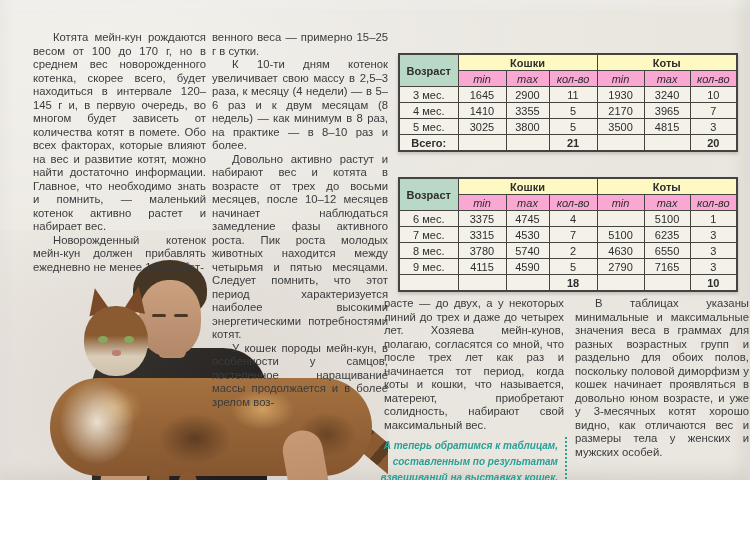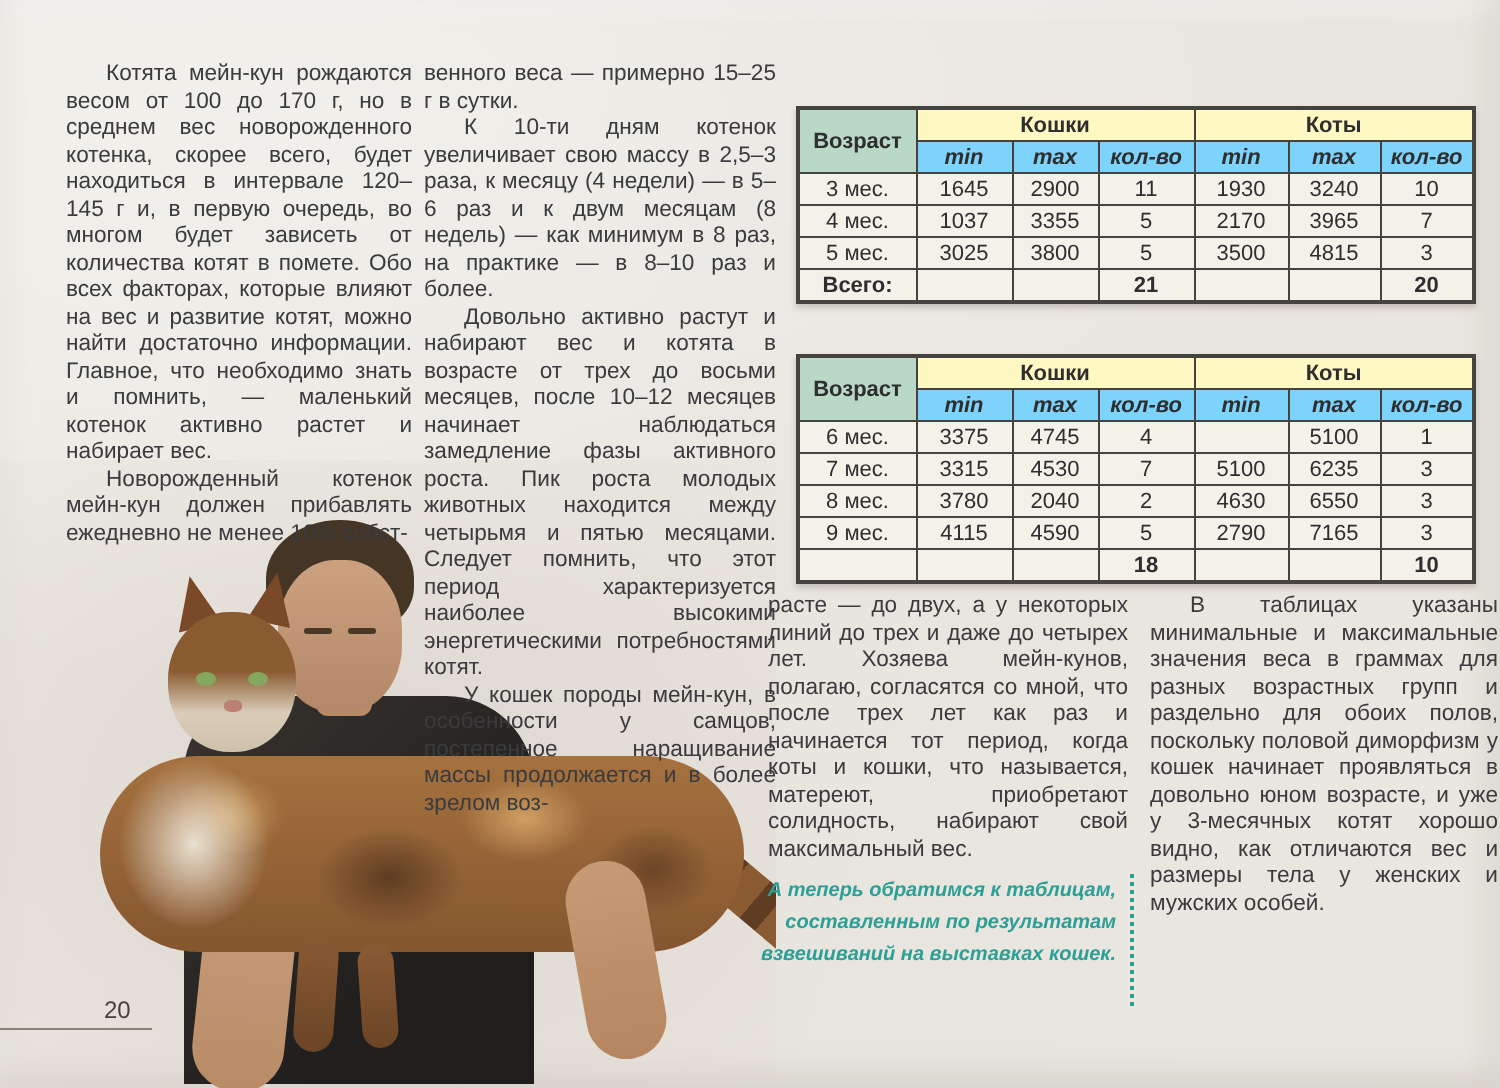--- a/index.html
+++ b/index.html
@@ -1,17 +1,17 @@
 <!DOCTYPE html>
 <html lang="ru"><head>
 <meta charset="utf-8">
 <style>
   html,body { margin:0; padding:0; }
   .page {
-    position:relative; width:750px; height:544px; overflow:hidden;
+    position:relative; width:750px; height:480px; overflow:hidden;
     background:
       radial-gradient(120% 90% at 20% 10%, rgba(255,255,255,0.35), transparent 60%),
       linear-gradient(105deg, #edeae3, #e8e5de 45%, #eae7e0);
     box-shadow: inset 0 -8px 16px rgba(110,100,90,0.10),
                 inset -8px 0 16px rgba(110,100,90,0.08),
                 inset 0 6px 10px rgba(255,255,255,0.5);
     font-family:"Liberation Sans", sans-serif;
     color:#3a3a3a;
   }
   .abs { position:absolute; }
@@ -20,21 +20,21 @@
   .bodytext p.noindent { text-indent:0; }
 
   .tcaption { font-size:12px; font-weight:bold; font-style:italic; color:#1894a4; letter-spacing:0.1px; }
 
   table.wtable { border-collapse:collapse; table-layout:fixed; width:338px;
     background:#f4f1e9; border:2px solid #45433f; box-shadow:0 2px 3px rgba(90,80,70,0.25); }
   table.wtable td { border:1px solid #45433f; height:15px; padding:0 2px;
     text-align:center; font-size:11px; color:#2e2e2e; overflow:hidden; white-space:nowrap; }
   td.h-age  { background:#b9d9c6; font-weight:bold; font-size:11.5px; }
   td.h-sex  { background:#fef9c3; font-weight:bold; font-size:11.5px; }
-  td.h-mm   { background:#7dd3fc; font-weight:bold; font-style:italic; font-size:11px; }
+  td.h-mm   { background:#f9a8d4; font-weight:normal; font-style:italic; font-size:11px; }
   td.age-cell { font-size:11px; }
   tr.total td { font-weight:bold; }
 
   .note { font-size:10px; line-height:16px; font-weight:bold; font-style:italic;
     color:#2aa096; text-align:right; }
   .note-dots { border-left:2px dotted #2aa096; }
 
   .pageno { font-size:12px; color:#44403c; }
   .page-rule { height:1px; background:#8d8276; }
 
@@ -149,21 +149,21 @@
       <td class="age-cell">3 мес.</td>
       <td>1645</td>
       <td>2900</td>
       <td>11</td>
       <td>1930</td>
       <td>3240</td>
       <td>10</td>
     </tr>
     <tr>
       <td class="age-cell">4 мес.</td>
-      <td>1037</td>
+      <td>1410</td>
       <td>3355</td>
       <td>5</td>
       <td>2170</td>
       <td>3965</td>
       <td>7</td>
     </tr>
     <tr>
       <td class="age-cell">5 мес.</td>
       <td>3025</td>
       <td>3800</td>
@@ -223,21 +223,21 @@
       <td>3315</td>
       <td>4530</td>
       <td>7</td>
       <td>5100</td>
       <td>6235</td>
       <td>3</td>
     </tr>
     <tr>
       <td class="age-cell">8 мес.</td>
       <td>3780</td>
-      <td>2040</td>
+      <td>5740</td>
       <td>2</td>
       <td>4630</td>
       <td>6550</td>
       <td>3</td>
     </tr>
     <tr>
       <td class="age-cell">9 мес.</td>
       <td>4115</td>
       <td>4590</td>
       <td>5</td>

